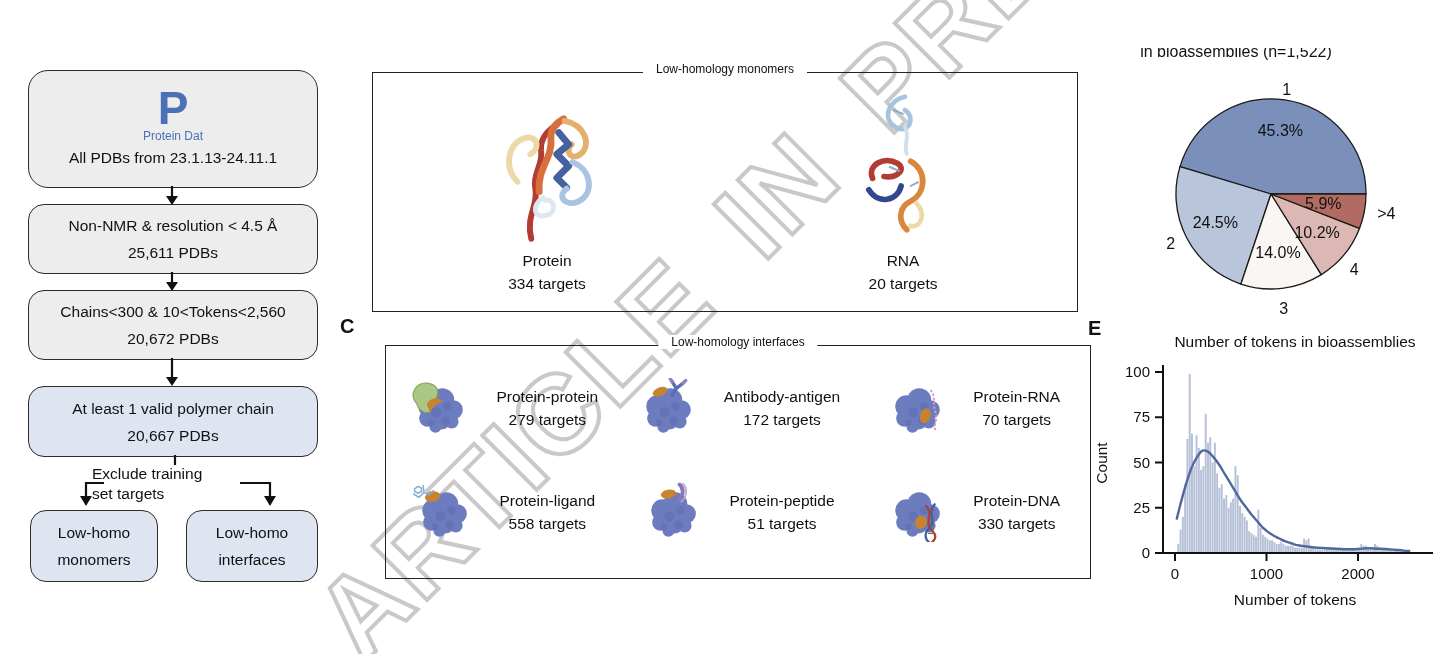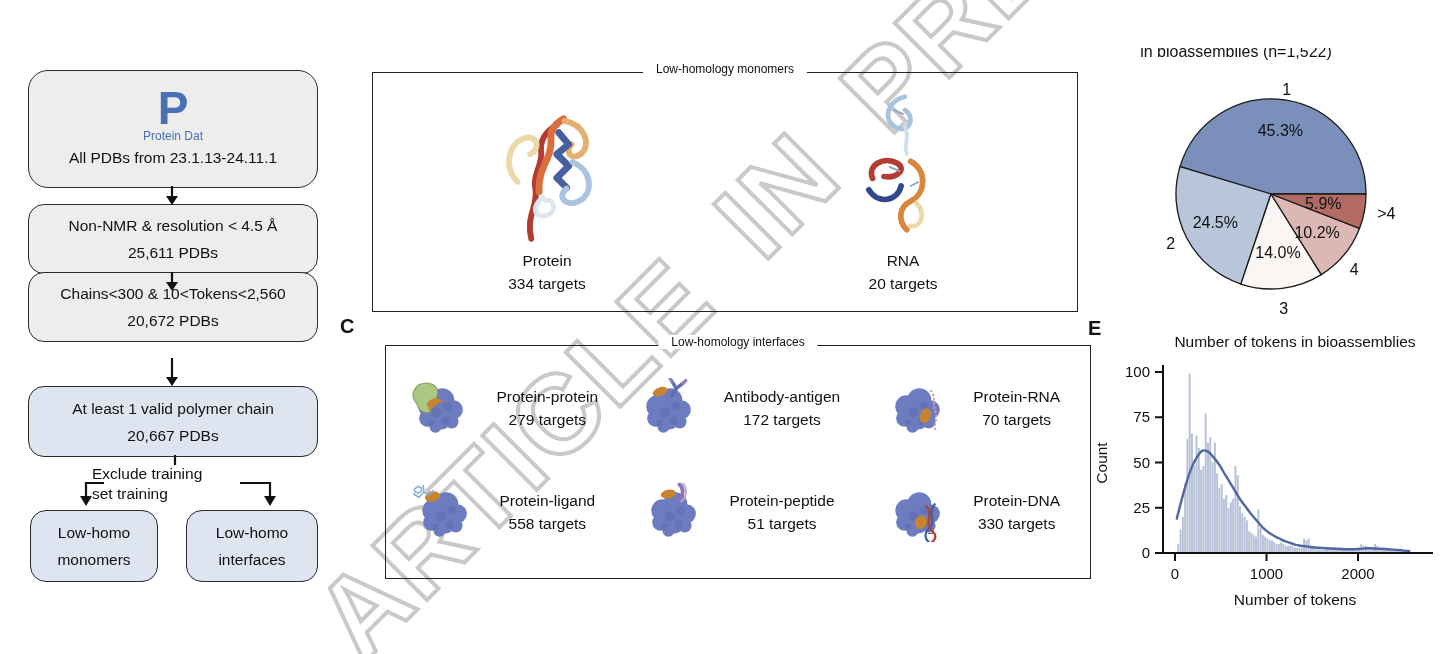--- a/index.html
+++ b/index.html
@@ -89,31 +89,31 @@
 
   <div class="fbox big" style="left:28px;top:70px;width:288px;height:116px;">
     <div class="plogo" style="color: rgb(74, 112, 181);">P</div>
     <div class="plogo-cap" style="color: rgb(74, 112, 181);">Protein Dat</div>
     <div>All PDBs from 23.1.13-24.11.1</div>
   </div>
   <div class="fbox" style="left:28px;top:204px;width:288px;height:68px;">
     <div>Non-NMR &amp; resolution &lt; 4.5 Å</div>
     <div>25,611 PDBs</div>
   </div>
-  <div class="fbox" style="left:28px;top:272px;width:288px;height:68px;">
+  <div class="fbox" style="left:28px;top:290px;width:288px;height:68px;">
     <div>Chains&lt;300 &amp; 10&lt;Tokens&lt;2,560</div>
     <div>20,672 PDBs</div>
   </div>
   <div class="fbox blue" style="left:28px;top:386px;width:288px;height:69px;">
     <div>At least 1 valid polymer chain</div>
     <div>20,667 PDBs</div>
   </div>
   <div class="branch-label">
     <div>Exclude training</div>
-    <div>set training</div>
+    <div>set targets</div>
   </div>
   <div class="fbox blue" style="left:30px;top:510px;width:126px;height:70px;">
     <div>Low-homo</div>
     <div>monomers</div>
   </div>
   <div class="fbox blue" style="left:186px;top:510px;width:130px;height:70px;">
     <div>Low-homo</div>
     <div>interfaces</div>
   </div>
 

